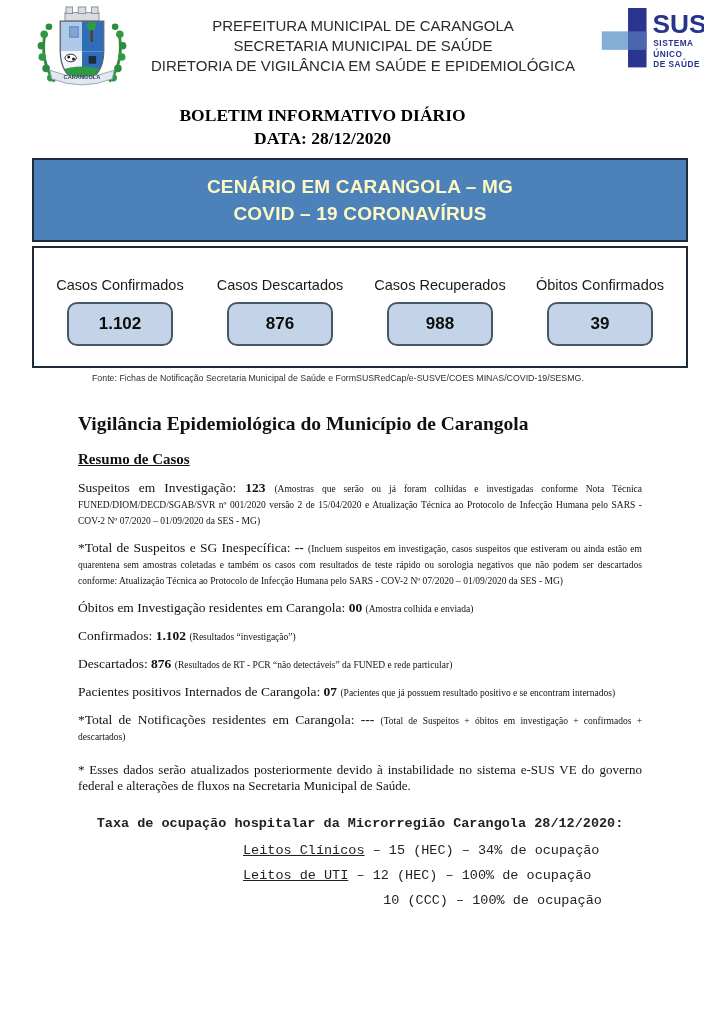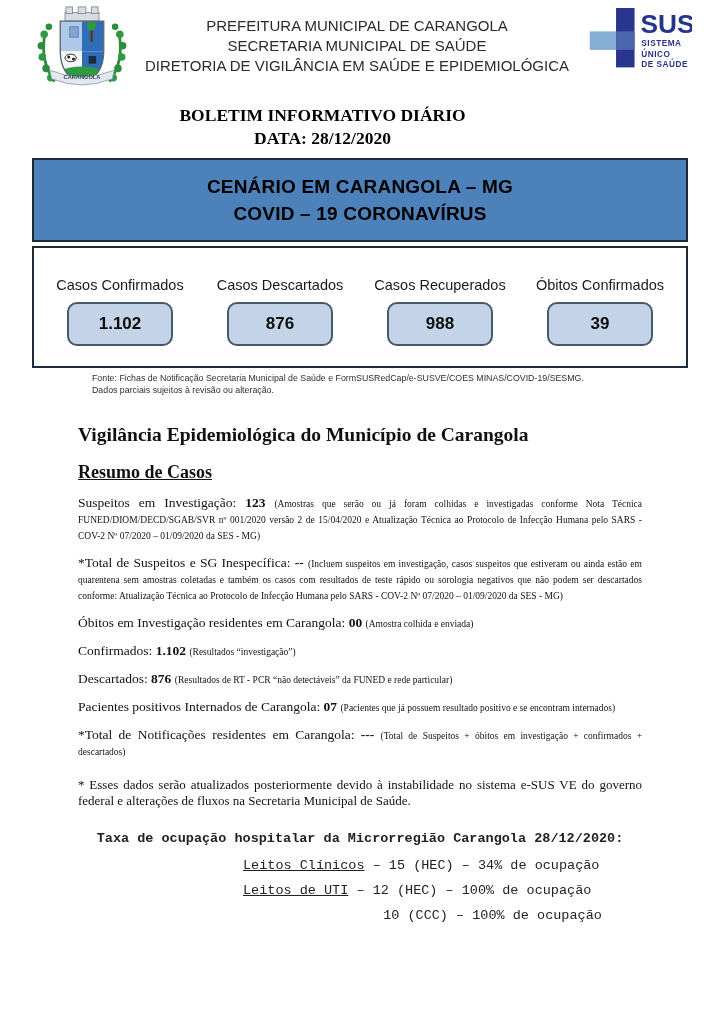--- a/index.html
+++ b/index.html
@@ -1,48 +1,48 @@
 <!DOCTYPE html>
 <html><head>
 <meta charset="utf-8">
 <style>
   html,body{margin:0;padding:0;background:#ffffff;}
   .page{position:relative;width:720px;height:1020px;background:#ffffff;overflow:hidden;
         font-family:"Liberation Sans",sans-serif;color:#1c1c1c;}
 
   
-  .header{display:flex;align-items:flex-start;padding:4px 28px 0 30px;}
+  .header{display:flex;align-items:flex-start;padding:4px 16px 0 30px;}
   .crest{width:104px;height:90px;flex:0 0 auto;}
   .org{flex:1;text-align:center;padding-top:12px;font-size:15px;line-height:20px;color:#2b2b2b;}
   .sus{width:112px;height:82px;flex:0 0 auto;}
 
   
   .doc-title{margin-top:10px;padding-right:75px;text-align:center;
              font-family:"Liberation Serif",serif;font-weight:bold;font-size:17.5px;line-height:23px;color:#000;}
 
   
   .banner{margin:8px 32px 0;height:80px;background:#4d81ba;border:2px solid #1f2b38;
           display:flex;flex-direction:column;justify-content:center;text-align:center;
-          color:#000000;font-weight:bold;font-size:19px;line-height:27px;letter-spacing:.2px;}
+          color:#fef9c3;font-weight:bold;font-size:19px;line-height:27px;letter-spacing:.2px;}
 
   
   .stats{margin:4px 32px 0;border:2px solid #1f2b38;background:#fff;display:flex;
          padding:29px 6px 20px;}
   .stat{flex:1;text-align:center;font-size:14.5px;color:#1a1a1a;}
   .stat-box{width:102px;height:40px;margin:9px auto 0;background:#c3d4e8;border:2px solid #44586e;
             border-radius:10px;display:flex;align-items:center;justify-content:center;
             font-weight:bold;font-size:17px;color:#0d0d0d;}
 
   
   .fonte{margin:5px 40px 0 92px;font-size:8.8px;line-height:11.5px;color:#2e2e2e;}
 
   
   .content{margin:0 78px 0 78px;font-family:"Liberation Serif",serif;color:#111;}
   .heading{margin-top:28px;font-size:19.5px;font-weight:bold;}
-  .subheading{margin-top:16px;font-size:18px;font-weight:bold;text-decoration:underline;display:inline-block;}
+  .subheading{margin-top:16px;font-size:15px;font-weight:bold;text-decoration:underline;display:inline-block;}
   p.case{margin:12px 0 0;text-align:justify;font-size:13.5px;line-height:15px;}
   p.case .value{font-weight:bold;}
   p.case .detail{font-size:9.5px;line-height:13px;}
   p.note{margin:18px 0 0;text-align:justify;font-size:13px;line-height:16px;}
 
   
   .hospital{margin-top:22px;font-family:Liberation Mono, monospace;font-size:13.5px;color:#222;}
   .hospital-title{text-align:center;font-weight:bold;}
   .hospital-rows{margin:7px 0 0 165px;line-height:25px;}
   .hosp-label{text-decoration:underline;}
@@ -151,21 +151,20 @@
       <div class="stat-box">988</div>
     </div>
     <div class="stat">
       <div>Óbitos Confirmados</div>
       <div class="stat-box">39</div>
     </div>
   </div>
 
   <div class="fonte">
     <div>Fonte: Fichas de Notificação Secretaria Municipal de Saúde e FormSUSRedCap/e-SUSVE/COES MINAS/COVID-19/SESMG.</div>
-    <div>Dados parciais sujeitos à revisão ou alteração.</div>
   </div>
 
   <div class="content">
     <div class="heading">Vigilância Epidemiológica do Município de Carangola</div>
     <div><span class="subheading">Resumo de Casos</span></div>
 
     <p class="case">
       <span>Suspeitos em Investigação: </span><span class="value">123 </span><span class="detail">(Amostras que serão ou já foram colhidas e investigadas conforme Nota Técnica FUNED/DIOM/DECD/SGAB/SVR nº 001/2020 versão 2 de 15/04/2020 e Atualização Técnica ao Protocolo de Infecção Humana pelo SARS - COV-2 Nº 07/2020 – 01/09/2020 da SES - MG)</span>
     </p>
     <p class="case">

